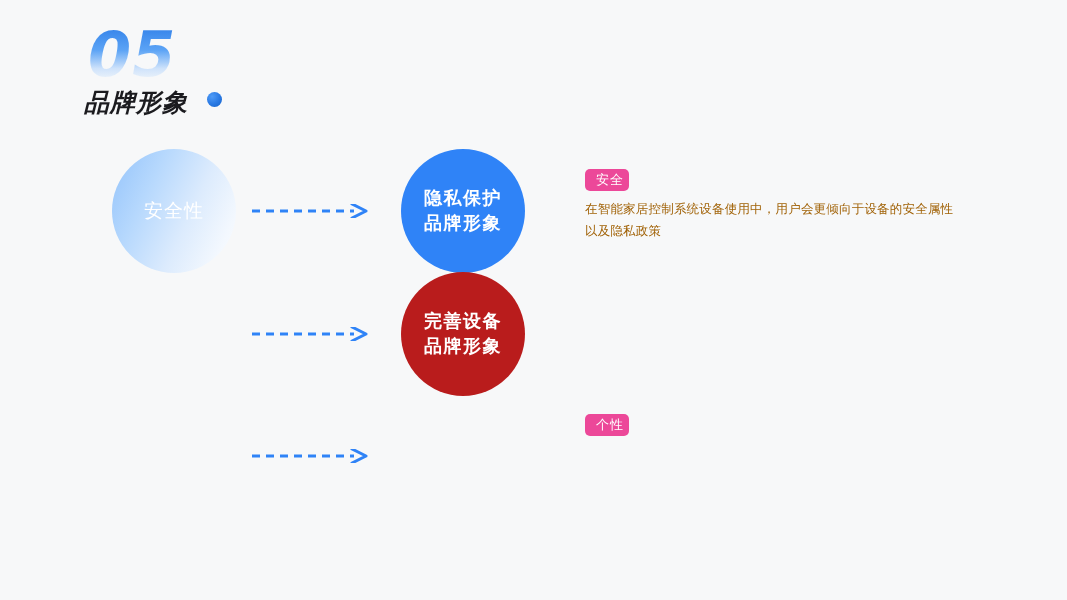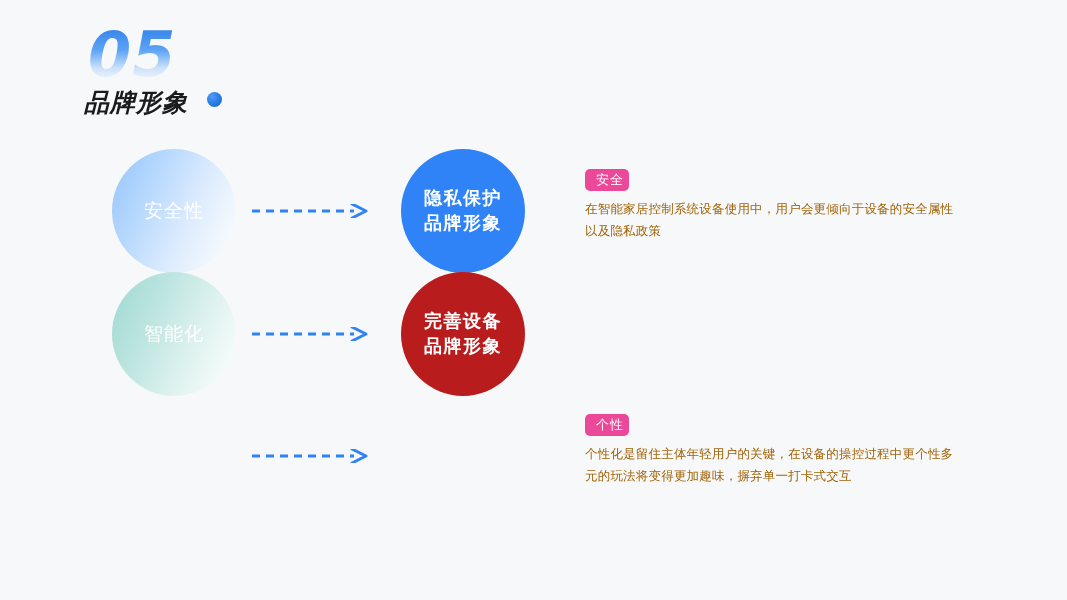--- a/index.html
+++ b/index.html
@@ -180,23 +180,20 @@
     <span class="main-line">隐私保护</span>
     <span class="main-line">品牌形象</span>
   </div>
   <div class="info">
     <span class="badge">安全</span>
     <div class="desc">在智能家居控制系统设备使用中，用户会更倾向于设备的安全属性以及隐私政策</div>
   </div>
 </div>
 
 <div class="row" id="row-1">
-  <div class="soft-circle soft-teal">
-    <span class="soft-label">智能化</span>
-  </div>
   <div class="arrow">
     <svg width="118" height="14" viewBox="0 0 118 14">
       <line x1="0" y1="7" x2="102" y2="7" stroke="#2f83f7" stroke-width="3" stroke-dasharray="8 6"></line>
       <polyline points="100,0 114,7 100,14" fill="none" stroke="#2f83f7" stroke-width="3" stroke-linecap="round" stroke-linejoin="round"></polyline>
     </svg>
   </div>
   <div class="main-circle main-teal" style="z-index:2">
     <span class="main-line">完善设备</span>
     <span class="main-line">品牌形象</span>
   </div>
@@ -204,15 +201,14 @@
 
 <div class="row" id="row-2">
   <div class="arrow">
     <svg width="118" height="14" viewBox="0 0 118 14">
       <line x1="0" y1="7" x2="102" y2="7" stroke="#2f83f7" stroke-width="3" stroke-dasharray="8 6"></line>
       <polyline points="100,0 114,7 100,14" fill="none" stroke="#2f83f7" stroke-width="3" stroke-linecap="round" stroke-linejoin="round"></polyline>
     </svg>
   </div>
   <div class="info">
     <span class="badge">个性</span>
-    <div class="desc">个性化是留住主体年轻用户的关键，在设备的操控过程中更个性多元的玩法将变得更加趣味，摒弃单一打卡式交互</div>
   </div>
 </div>
 
 </body></html>

